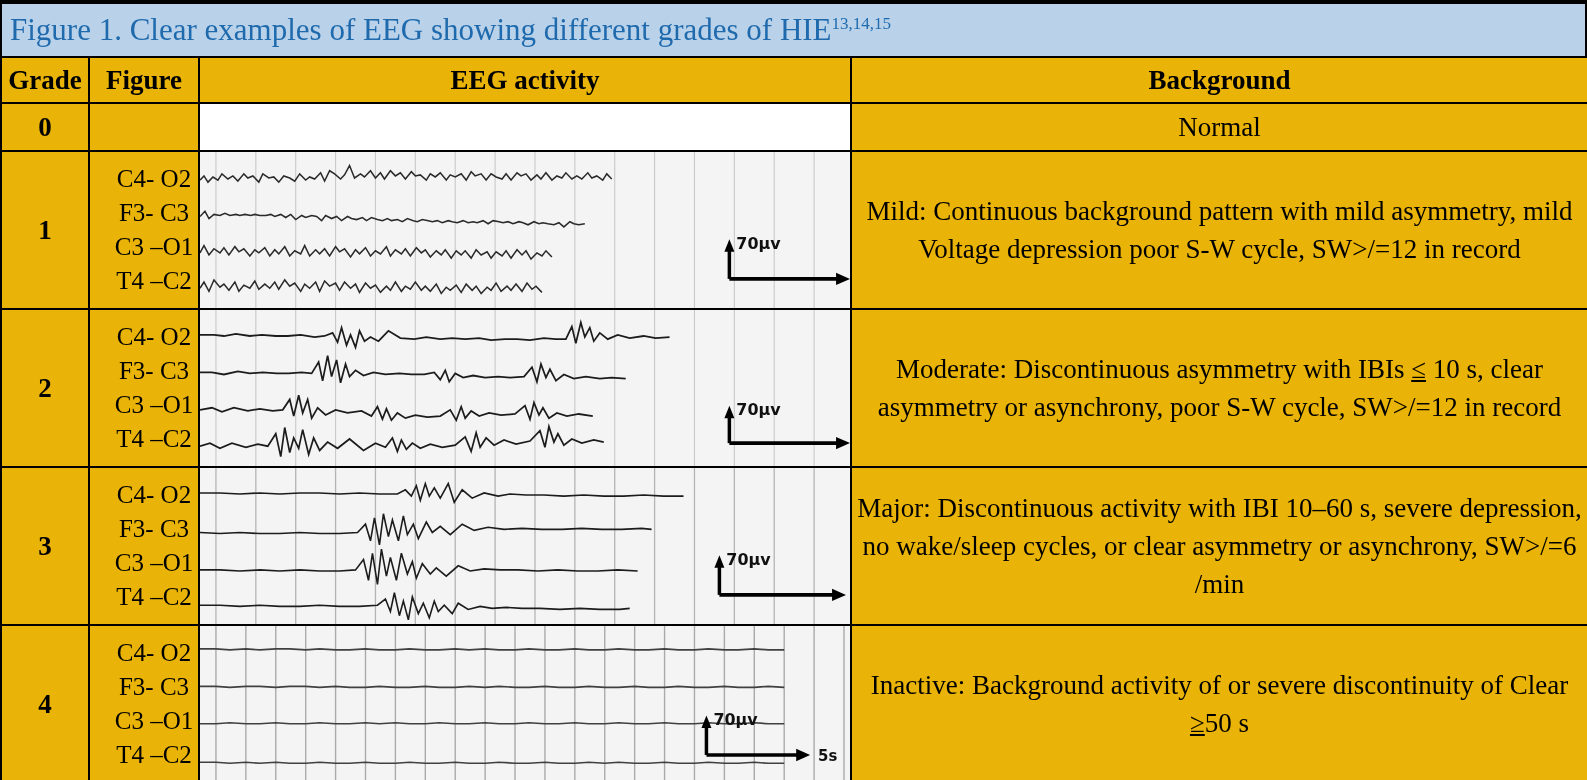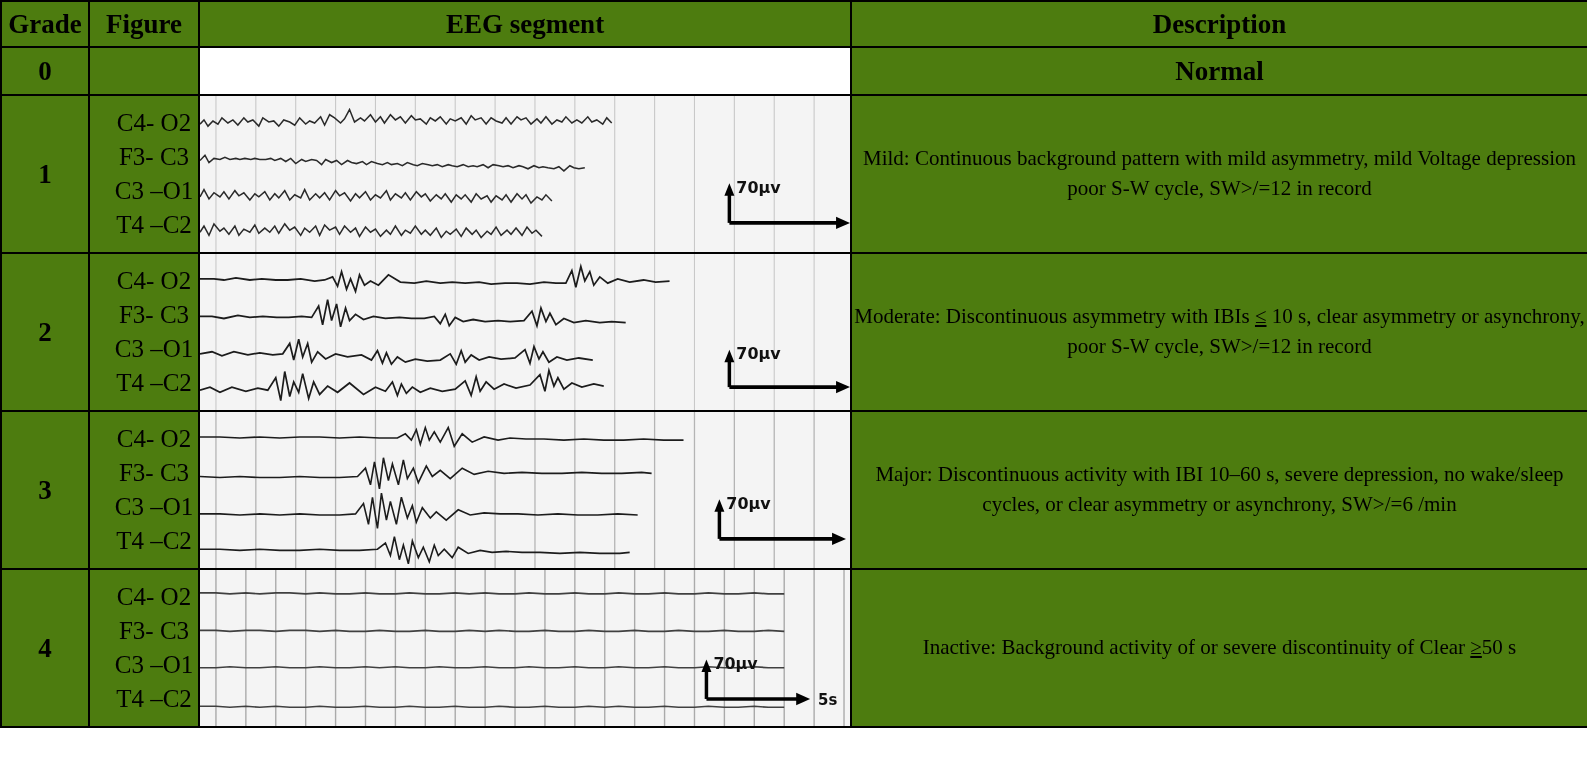--- a/index.html
+++ b/index.html
@@ -46,52 +46,52 @@
     width: 1587px;
     margin: 0;
     padding: 0;
   }
   table.hie-table td, table.hie-table th {
     border: 2px solid #000000;
     padding: 0;
     margin: 0;
     vertical-align: middle;
     text-align: center;
-    background: #4d7c0f;
+    background: #eab308;
   }
   .col-grade  { width: 88px; }
   .col-leads  { width: 110px; }
   .col-eeg    { width: 652px; }
   .col-desc   { width: 737px; }
 
   thead th {
     font-weight: bold;
     font-size: 27px;
     height: 44px;
     border-top: 3px solid #000000;
     border-bottom: 3px solid #000000;
   }
   .grade-cell {
     font-weight: bold;
     font-size: 27px;
   }
   .row-normal td { height: 46px; }
-  .row-normal .desc-cell { font-size: 27px; font-weight: bold; }
+  .row-normal .desc-cell { font-size: 27px; }
 
   .leads-cell {
     text-align: left;
     padding-left: 7px;
     font-size: 25px;
     line-height: 1.28;
     white-space: nowrap;
   }
   .leads-cell div { padding: 1px 0; margin-left: 20px; }
 
   .desc-cell {
-    font-size: 21px;
+    font-size: 27px;
     line-height: 1.42;
     padding: 4px 10px;
   }
   .desc-cell .ul { text-decoration: underline; }
 
   .eeg-cell {
     padding: 0;
     height: 156px;
     position: relative;
   }
@@ -116,34 +116,37 @@
     font-size: 15px;
     font-weight: bold;
     fill: #111111;
   }
 </style>
 </head>
 <body>
 
 <div class="figure-wrap">
 
+  <div class="figure-title">
+    <span>Figure 1. Clear examples of EEG showing different grades of HIE</span><sup>13,14,15</sup>
+  </div>
 
   <table class="hie-table">
     <colgroup>
       <col class="col-grade">
         <col class="col-leads">
         <col class="col-eeg">
         <col class="col-desc">
     </colgroup>
     <thead>
       <tr>
         <th>Grade</th>
         <th>Figure</th>
-        <th>EEG segment</th>
-        <th>Description</th>
+        <th>EEG activity</th>
+        <th>Background</th>
       </tr>
     </thead>
     <tbody>
 
       <tr class="row-normal">
         <td class="grade-cell">0</td>
         <td class="leads-cell"></td>
         <td class="eeg-cell" style="height:46px;background:#ffffff;"></td>
         <td class="desc-cell">Normal</td>
       </tr>

